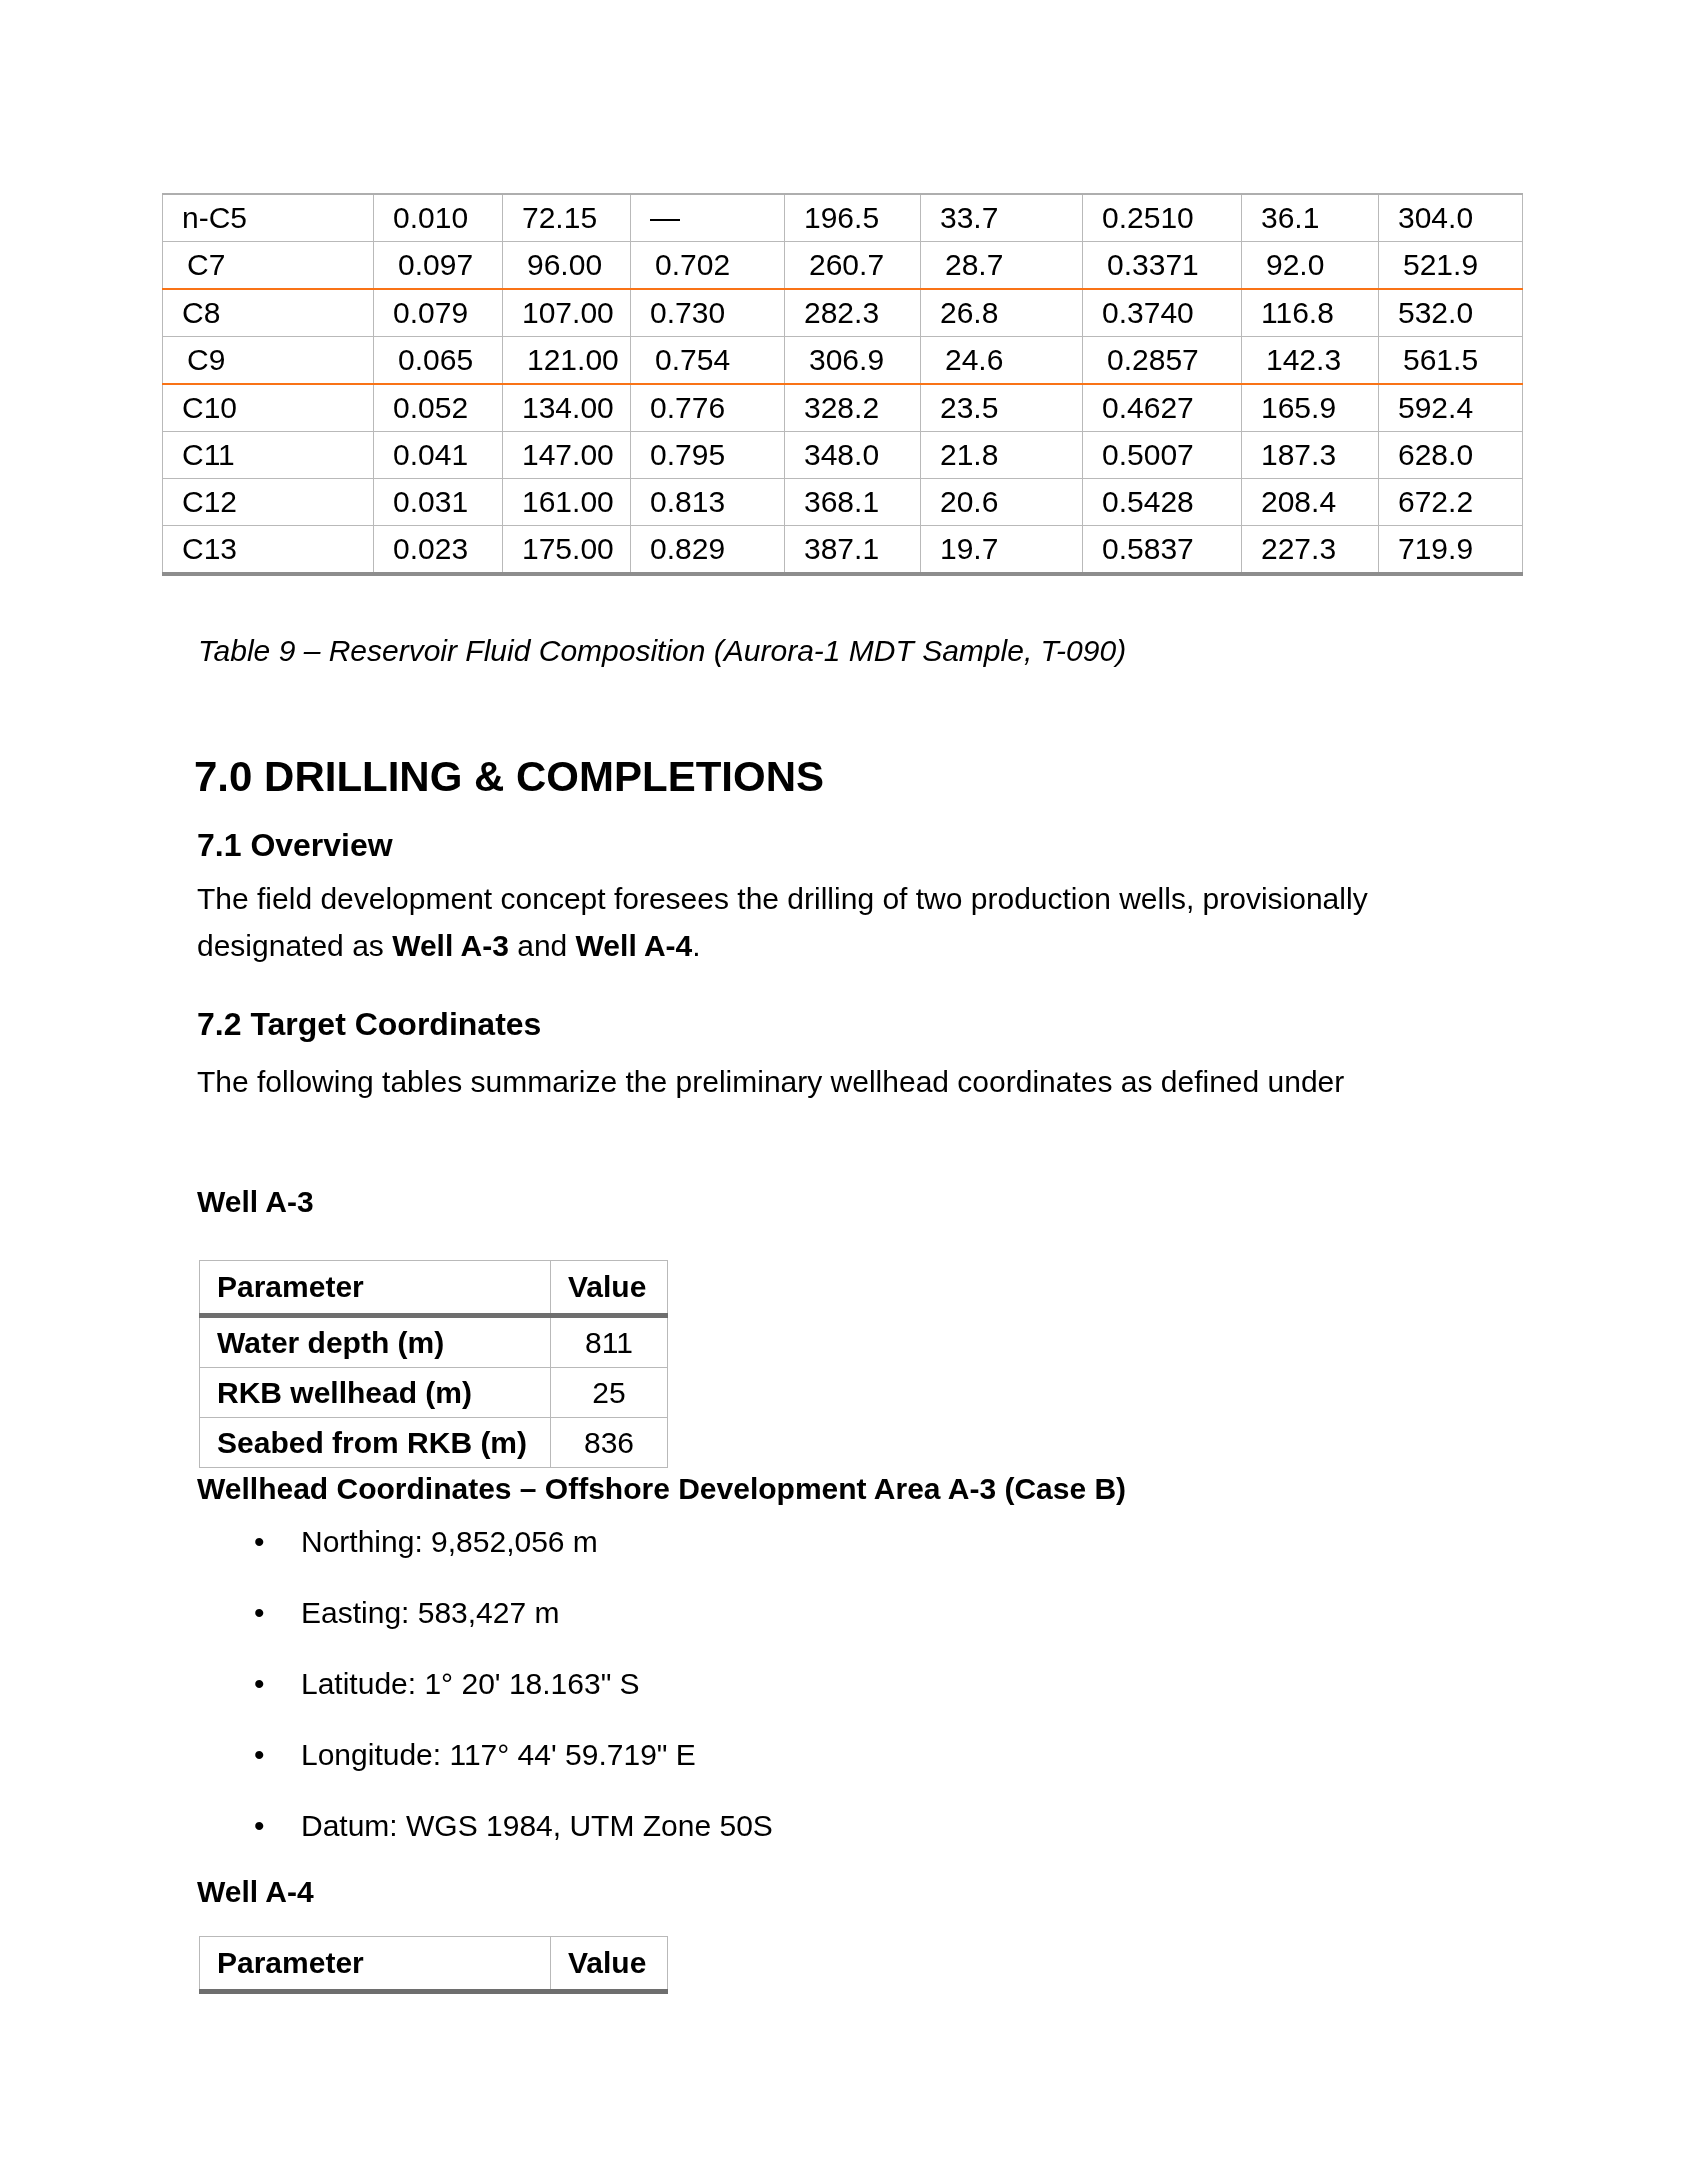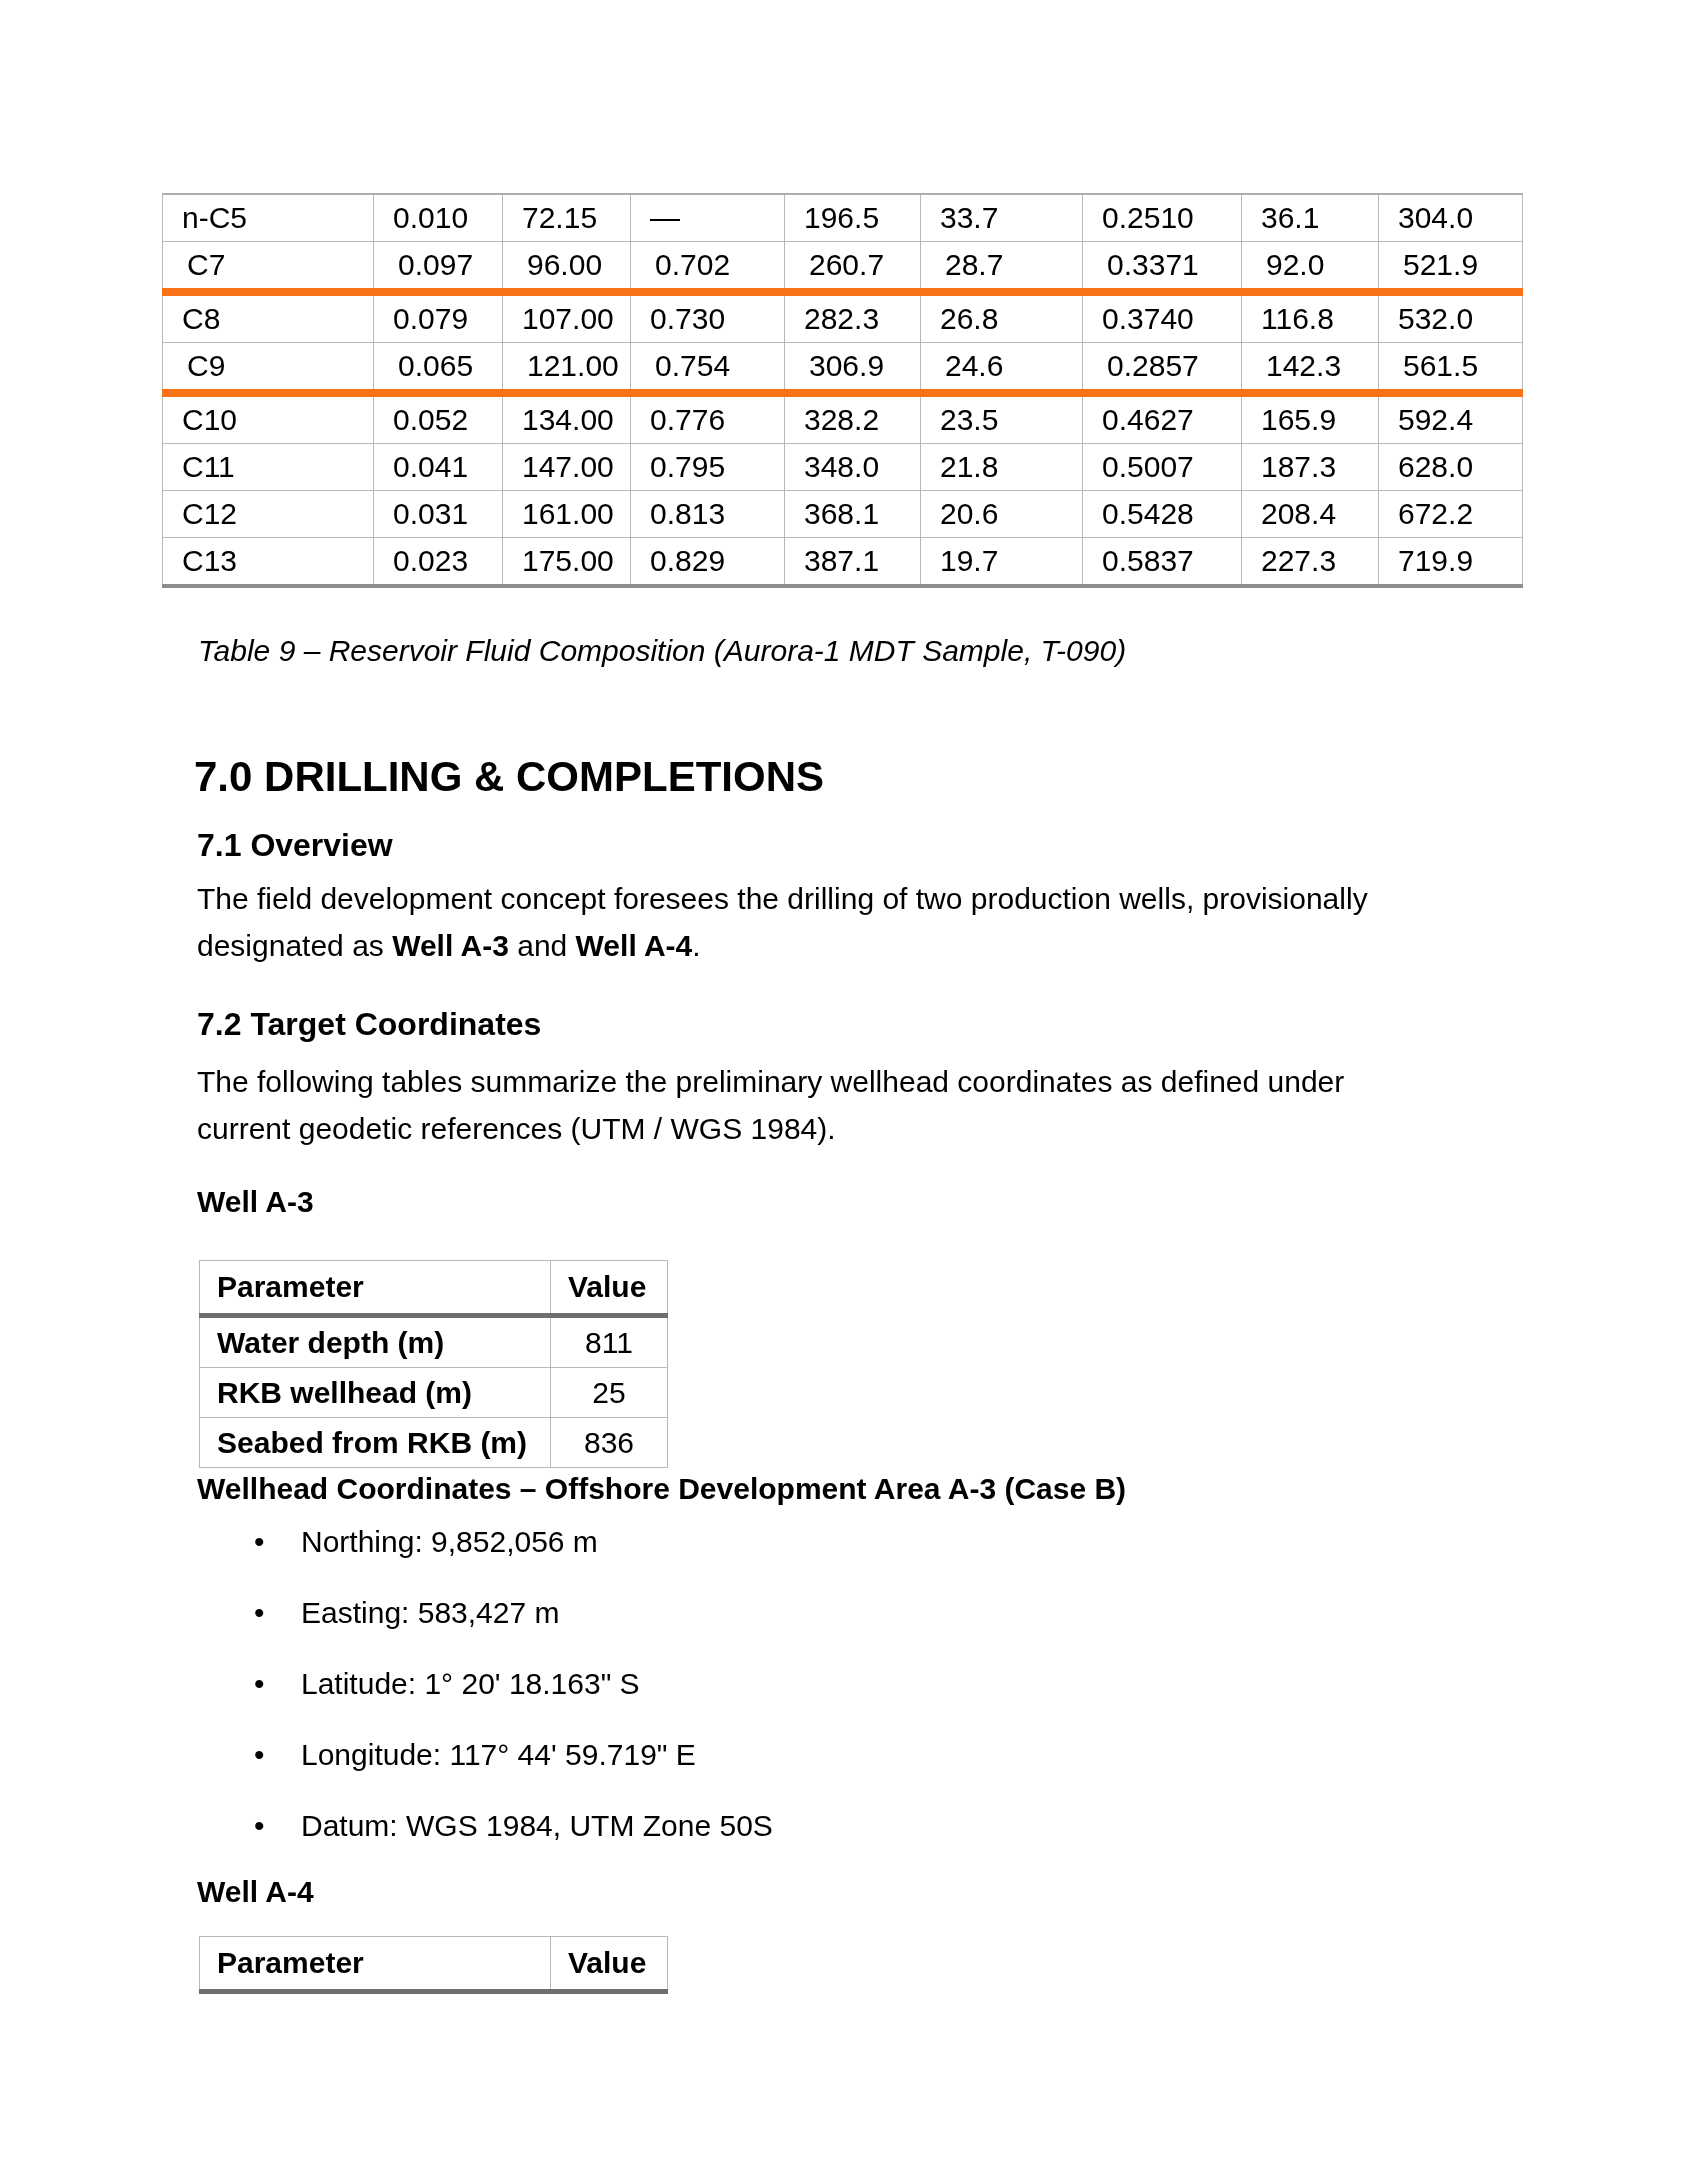--- a/index.html
+++ b/index.html
@@ -26,21 +26,21 @@
     border: 1px solid #b9b9b9;
     font-size: 30px;
     height: 46px;
     padding: 0 4px 0 19px;
     vertical-align: middle;
     overflow: hidden;
     white-space: nowrap;
   }
   table.fluid tr:first-child td { border-top: 2px solid #aeaeae; }
   table.fluid td.comp { font-weight: normal; }
-  table.fluid tr.heavy td { border-bottom: 8px solid #f97316; padding-left: 24px; }
+  table.fluid tr.heavy td { border-bottom: 2px solid #f97316; padding-left: 24px; }
   table.fluid tr:last-child td { border-bottom: 4px solid #8d8d8d; }
 
   .caption {
     position: absolute;
     left: 198px;
     top: 634px;
     font-size: 30px;
     font-style: italic;
     white-space: nowrap;
   }
@@ -261,21 +261,20 @@
 
   <div class="para para-overview">
     <div>The field development concept foresees the drilling of two production wells, provisionally</div>
     <div><span>designated as </span><span class="b">Well A-3</span><span> and </span><span class="b">Well A-4</span><span>.</span></div>
   </div>
 
   <div class="h-sub h-coords">7.2 Target Coordinates</div>
 
   <div class="para para-coords">
     <div>The following tables summarize the preliminary wellhead coordinates as defined under</div>
-    <div>current geodetic references (UTM / WGS 1984).</div>
   </div>
 
   <div class="well-title well-a3">Well A-3</div>
 
   <table class="mini mini-a3">
     <colgroup>
         <col style="width:351px">
         <col style="width:117px">
       </colgroup>
     <thead>

